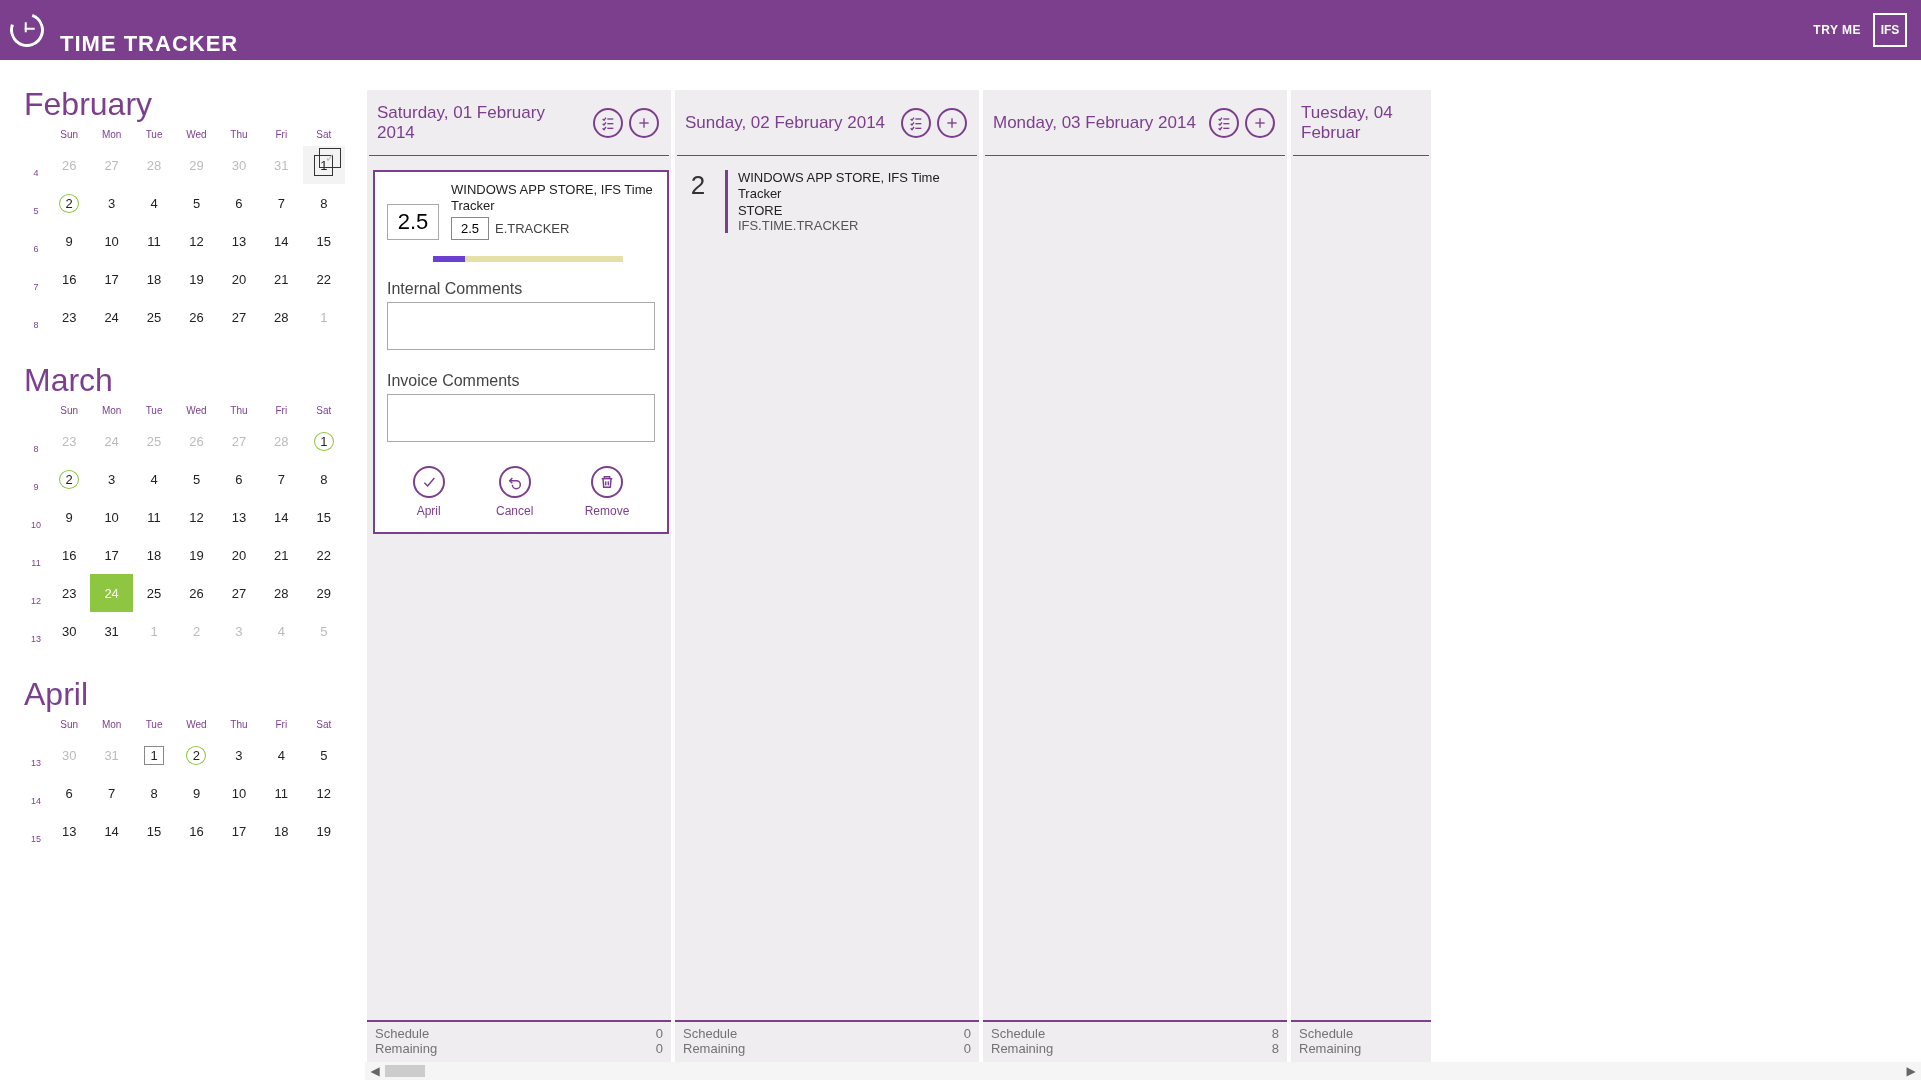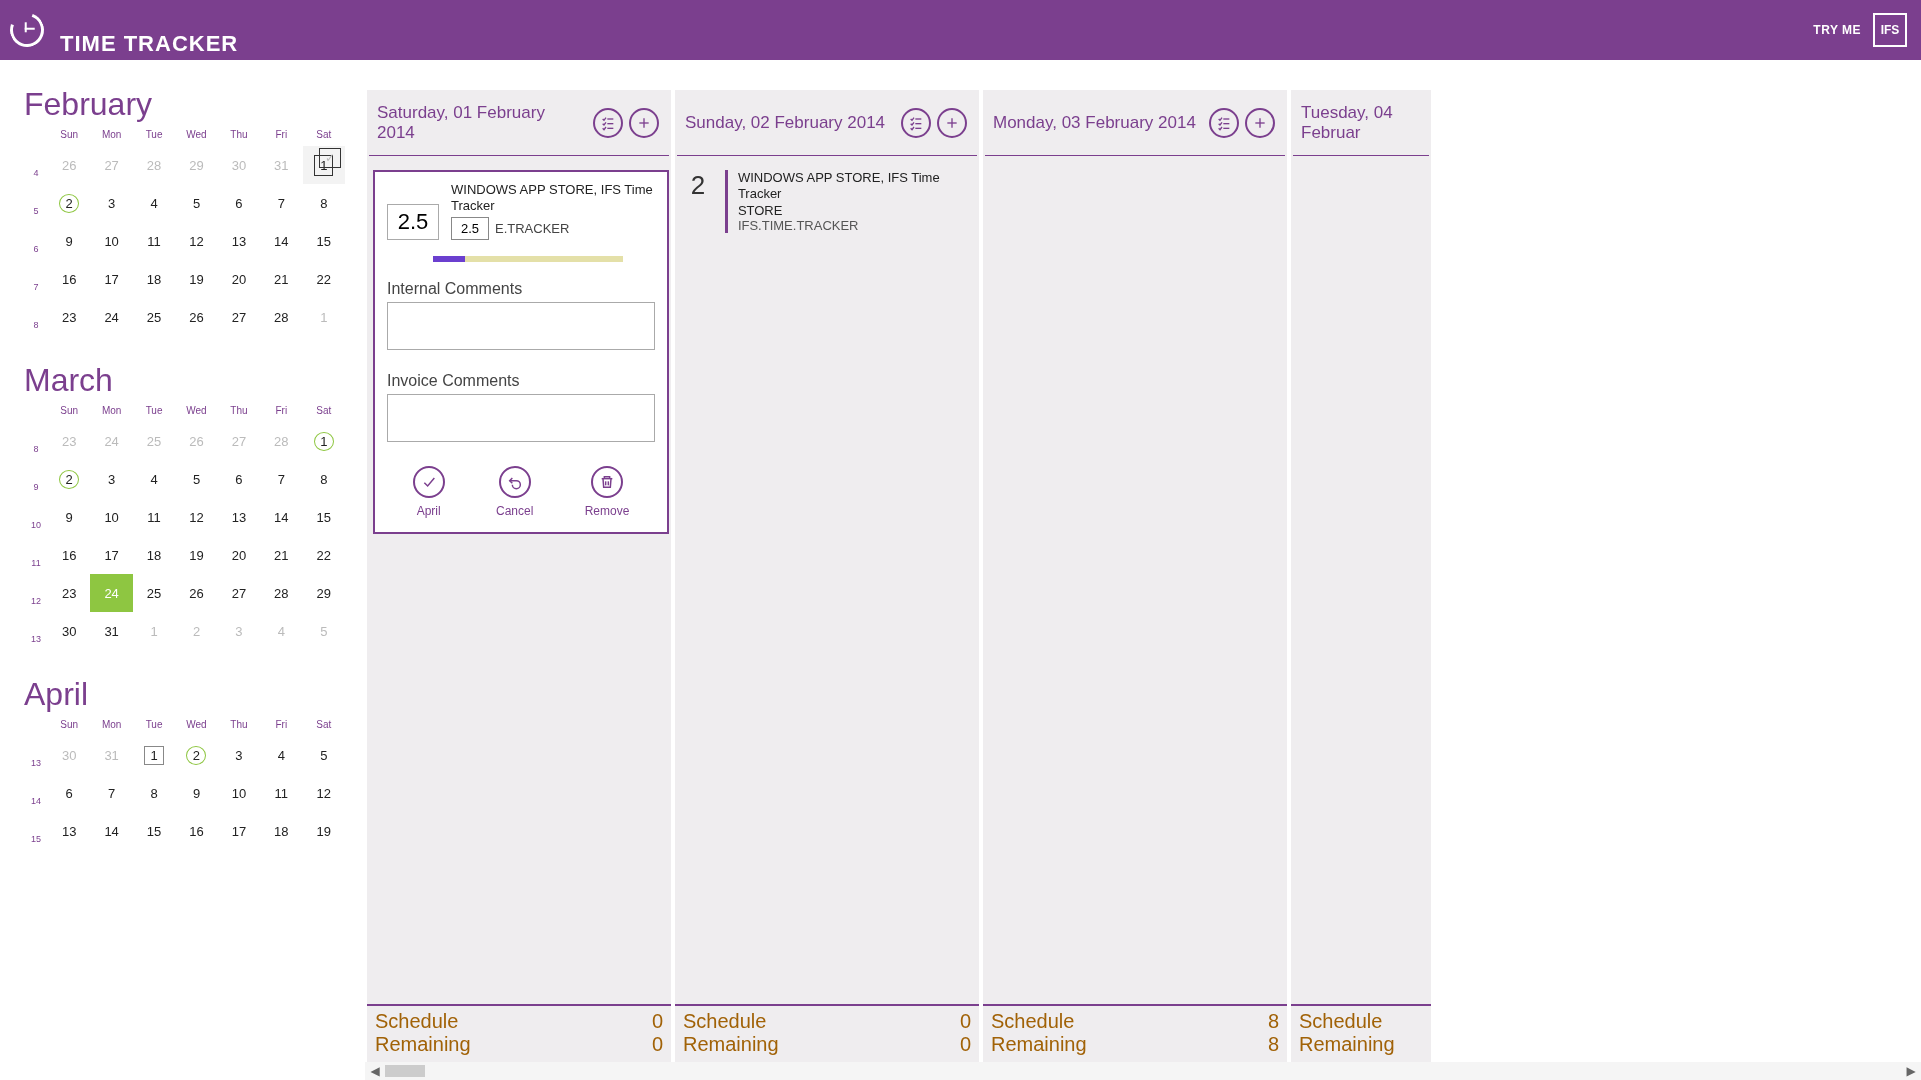--- a/index.html
+++ b/index.html
@@ -38,21 +38,21 @@
 
 .cols { display: flex; gap: 4px; height: calc(100% - 18px); padding-top: 30px; padding-left: 2px; }
 .daycol { width: 304px; background: #efedef; display: flex; flex-direction: column; }
 .daycol .head { height: 65px; display: flex; align-items: center; padding: 0 12px 0 10px; }
 .daycol .head .title { flex: 1; color: #7b3f8e; font-size: 17px; font-weight: 400; }
 .round-btn { width: 30px; height: 30px; border: 2px solid #7b3f8e; border-radius: 50%; display: flex; align-items: center; justify-content: center; color: #7b3f8e; margin-left: 6px; cursor: pointer; }
 .round-btn svg { width: 16px; height: 16px; stroke: #7b3f8e; fill: none; stroke-width: 2; }
 .daycol .divider { height: 1px; background: #7b3f8e; margin: 0 2px; }
 .daycol .body { flex: 1; padding: 14px 6px 6px 6px; }
 .daycol .foot { border-top: 2px solid #7b3f8e; padding: 4px 8px 6px; display: flex; flex-direction: column; }
-.daycol .foot .row { display: flex; font-size: 20px; color: #a16207; }
+.daycol .foot .row { display: flex; font-size: 13px; color: #737373; }
 .daycol .foot .row .lbl { flex: 1; }
 .daycol .foot .row .val { }
 
 
 .entry { display: flex; gap: 10px; }
 .entry .left-stripe { width: 3px; background: #7b3f8e; }
 .entry .hours { font-size: 26px; font-weight: 300; color: #333; width: 36px; text-align: center; }
 .entry .meta .t1 { font-size: 13px; color: #222; line-height: 1.25; }
 .entry .meta .t2 { font-size: 13px; color: #222; }
 .entry .meta .t3 { font-size: 13px; color: #555; }

